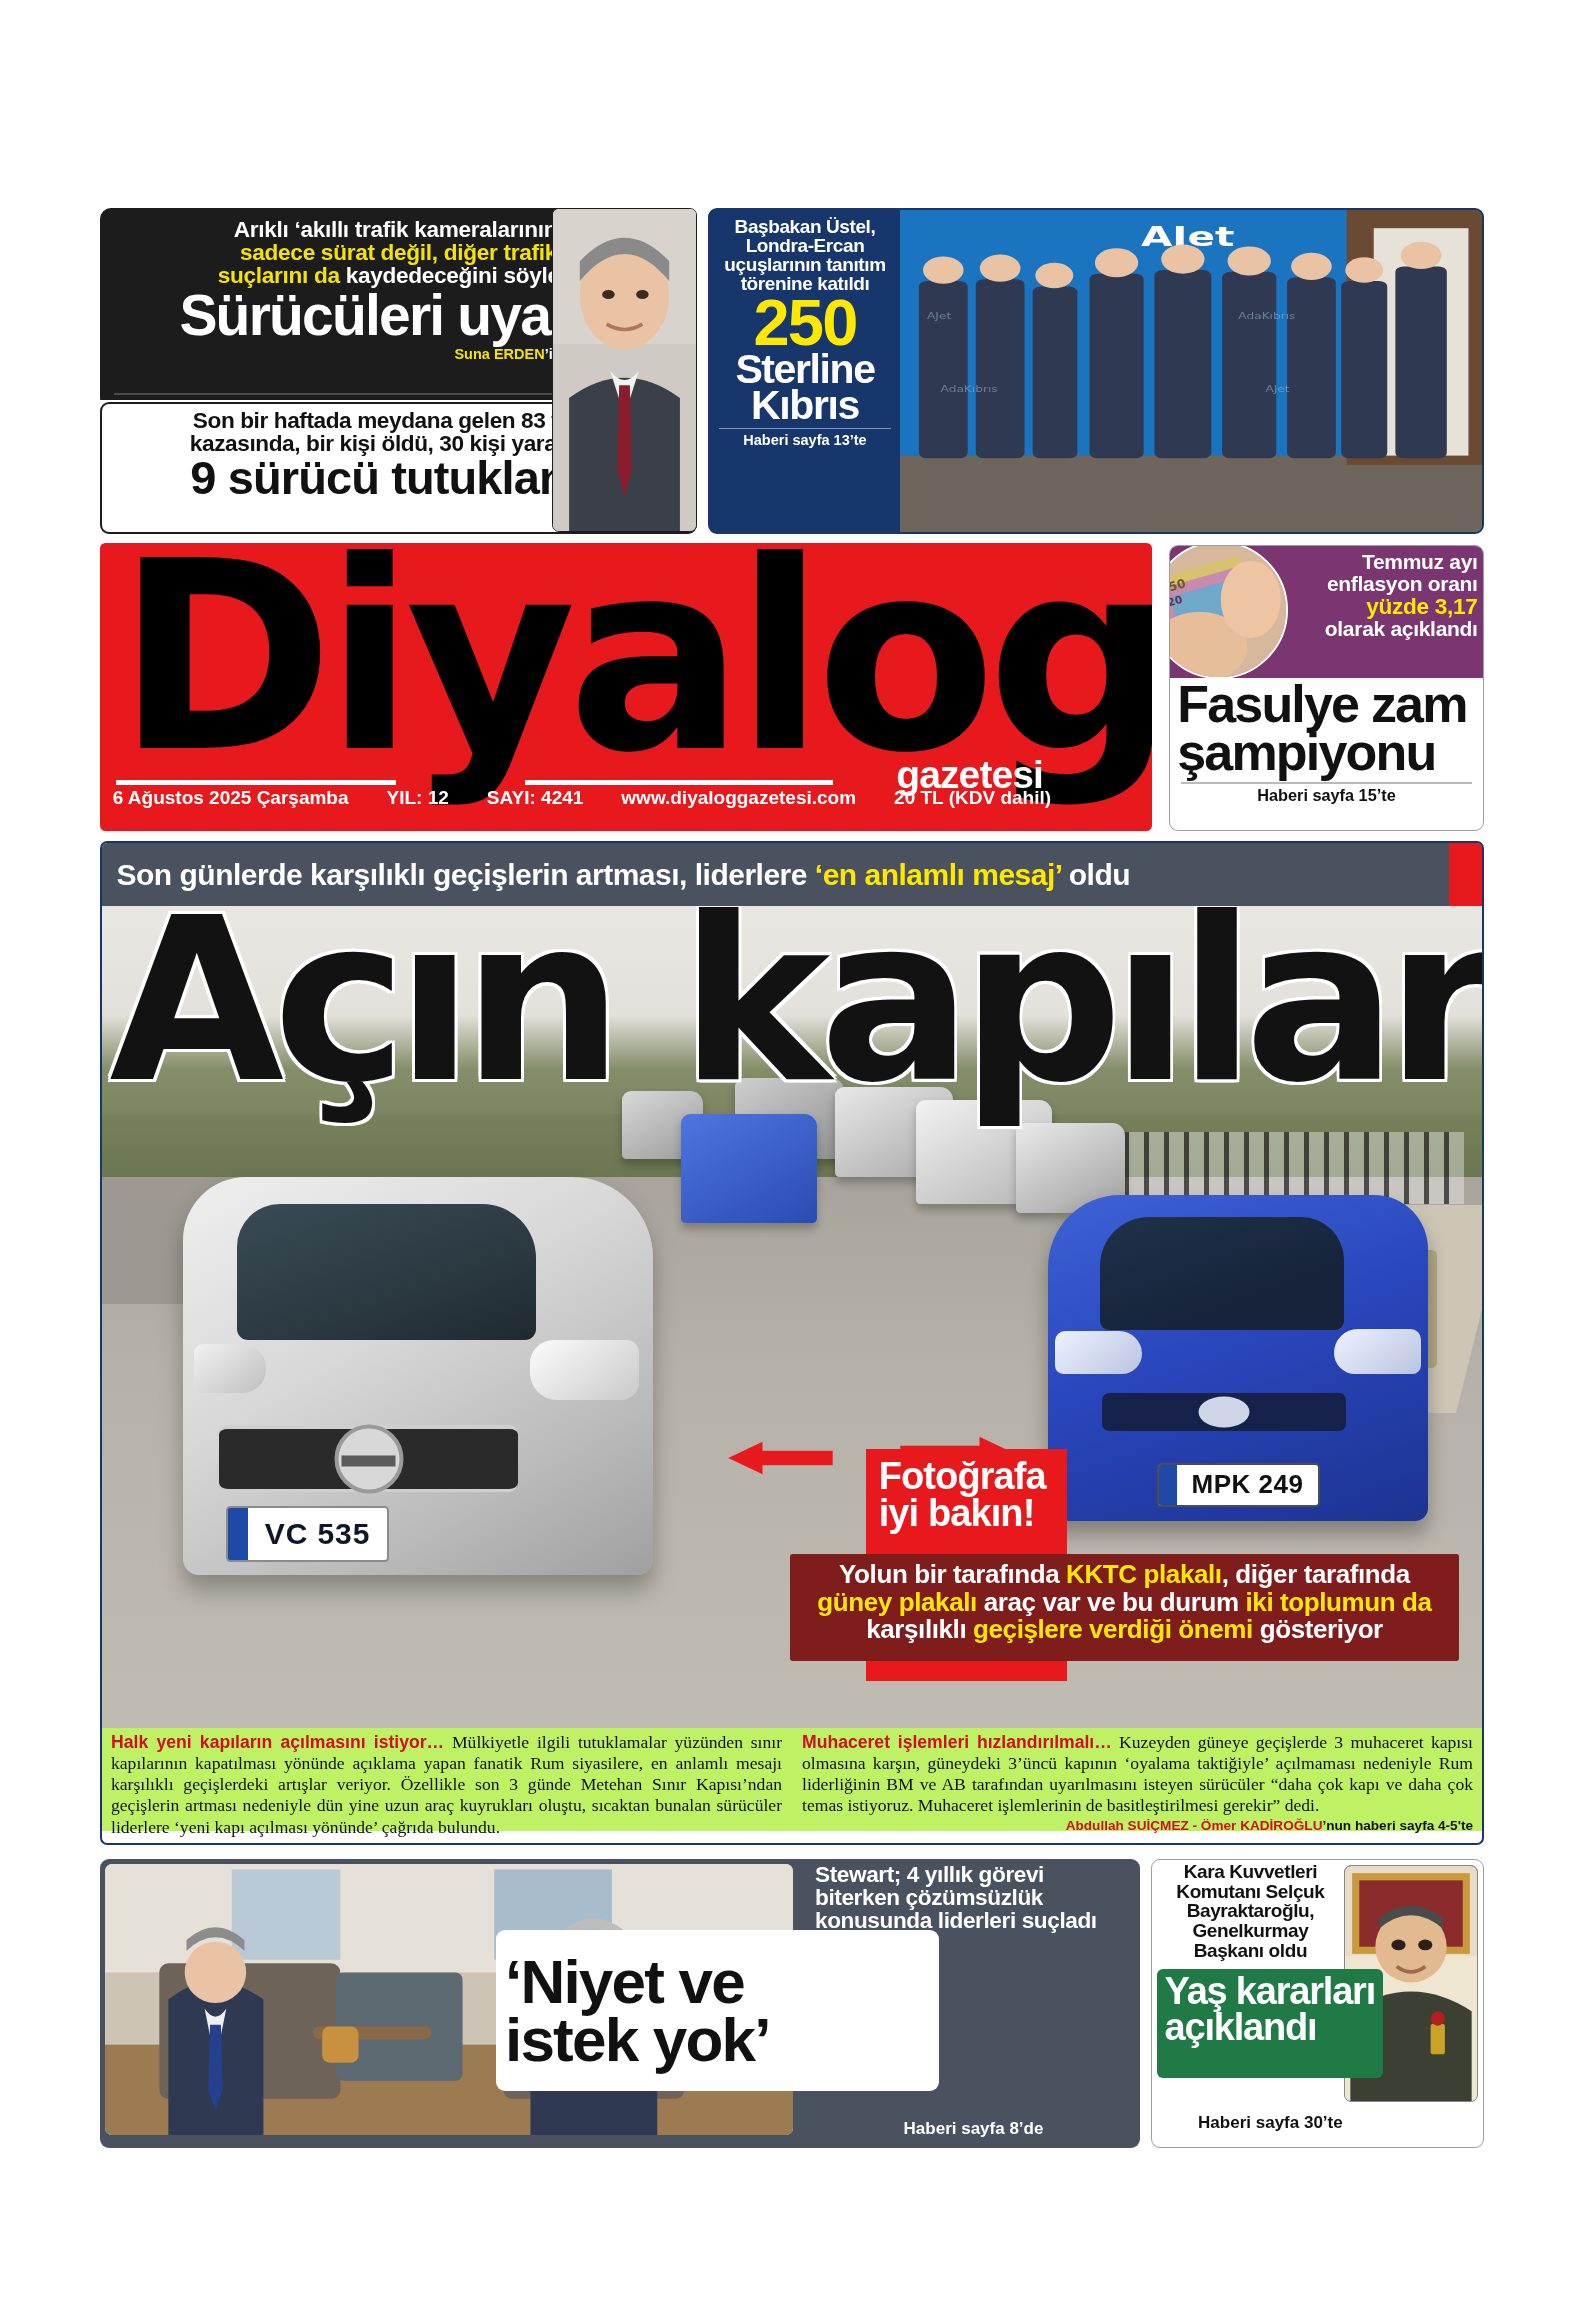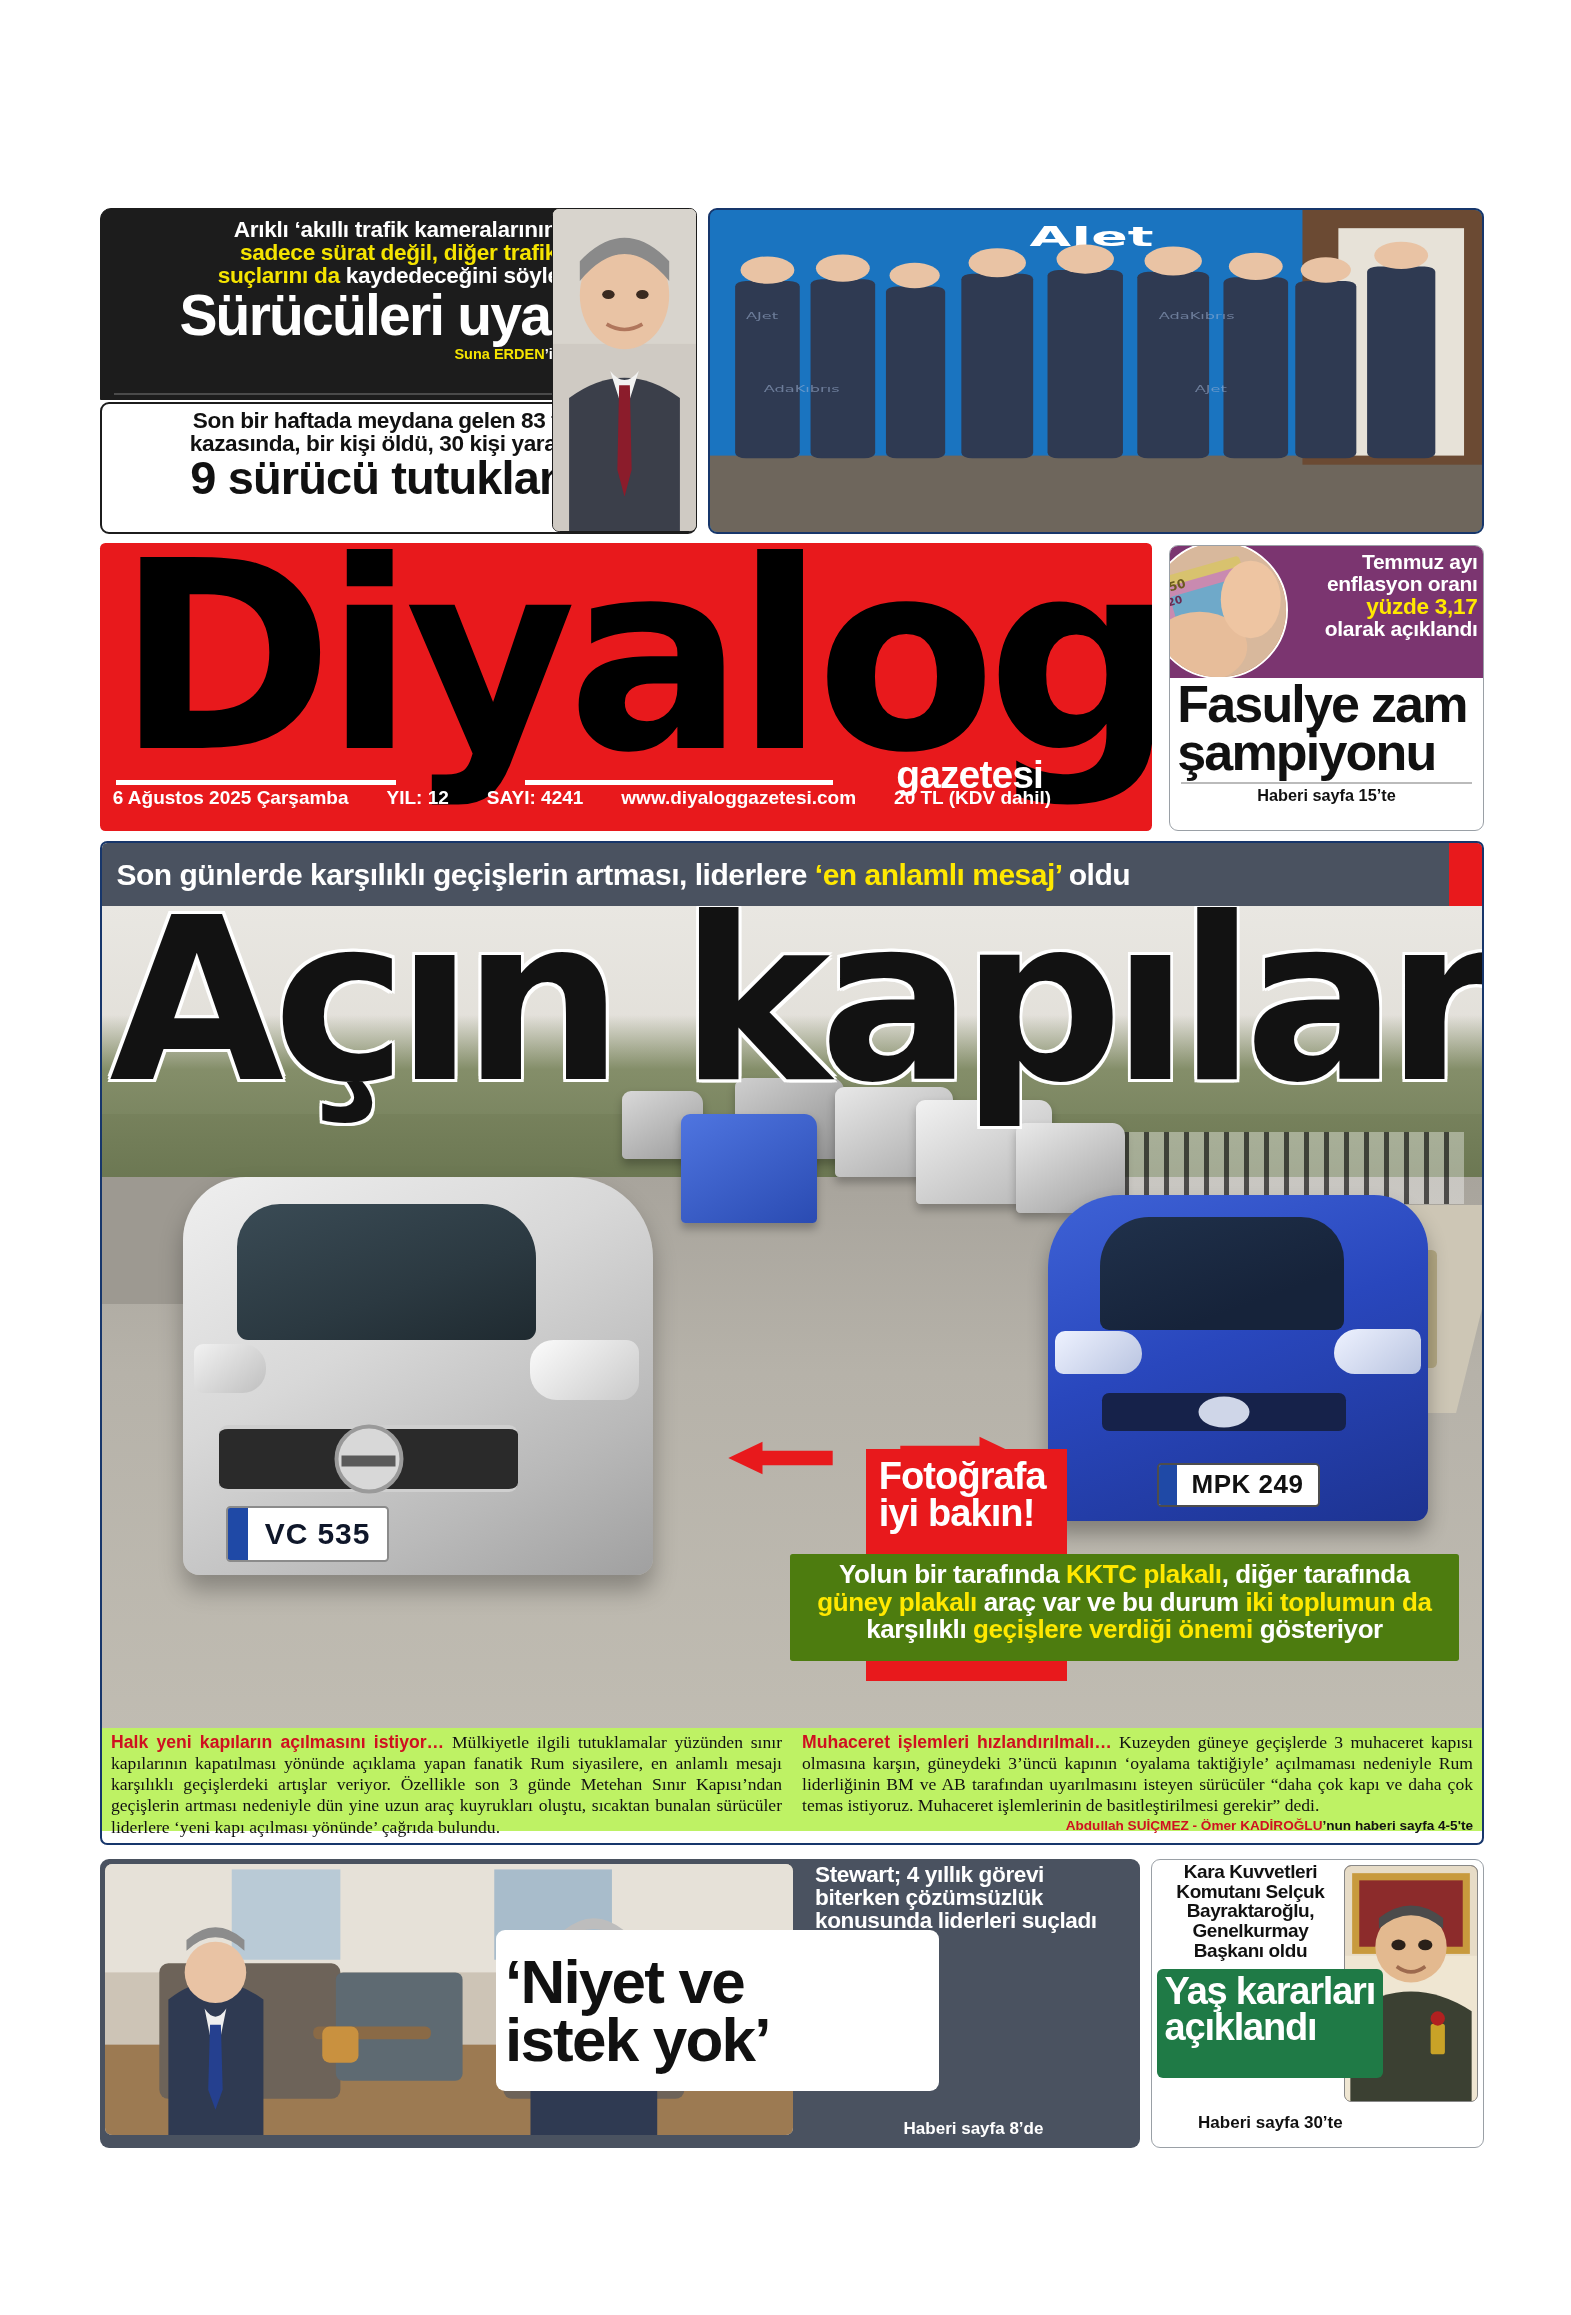--- a/index.html
+++ b/index.html
@@ -154,21 +154,21 @@
   .arrow-right { left: 796px; top: 529px; width: 118px; height: 9px; }
 
   
   .callout-red {
     position: absolute; left: 764px; top: 543px; width: 201px; height: 122px;
     background: #e8191c; color: #fff; font-weight: bold; font-size: 38px;
     line-height: .98; padding: 9px 0 0 12.7px; letter-spacing: -0.9px; z-index: 5;
   }
   .callout-black {
     position: absolute; left: 688px; top: 648px; width: 669px; height: 107px;
-    background: #4d7c0f; color: #fff; font-weight: bold; font-size: 26px;
+    background: #7f1d1d; color: #fff; font-weight: bold; font-size: 26px;
     line-height: 1.06; padding: 7.2px 9px 0 9px; text-align: center; letter-spacing: -0.4px; z-index: 6;
     border-radius: 2.7px;
   }
   .callout-black .y { color: #ffe800; }
   .callout-red-under { position: absolute; left: 764px; top: 751px; width: 201px; height: 23.5px; background: #e8191c; z-index: 4; }
 
   
   .bodycols { position: absolute; left: 0; right: 0; bottom: 12px; height: 103px; background: #bef264; display: flex; padding: 3.6px 9px 0 9px; gap: 20px; }
   .col { flex: 1; font-family: "Liberation Serif", serif; font-size: 17.6px; line-height: 1.21; color: #111; text-align: justify; }
   .col b.lead { font-family: "Liberation Sans", sans-serif; color: #cf1020; font-weight: bold; font-size: 17.6px; }
@@ -242,20 +242,33 @@
           <ellipse cx="100" cy="95" rx="7" ry="5" fill="#3a2a20"></ellipse>
           <path d="M60 128 Q80 140 100 128" stroke="#b0765c" stroke-width="4" fill="none"></path>
           <path d="M18 358 L18 210 Q80 165 142 210 L142 358 Z" fill="#3b3f4a"></path>
           <path d="M64 180 L80 230 L96 180 Q80 200 64 180 Z" fill="#f2f2f2"></path>
           <path d="M74 196 L86 196 L88 290 L80 320 L72 290 Z" fill="#8b1c2b"></path>
         </svg>
       </div>
     </div>
 
     <div class="tr-box">
+      <div class="tr-text">
+        <div class="tr-kicker">
+          <span>Başbakan Üstel,</span><br>
+          <span>Londra-Ercan</span><br>
+          <span>uçuşlarının tanıtım</span><br>
+          <span>törenine katıldı</span>
+        </div>
+        <div class="tr-num">250</div>
+        <div class="tr-l2">Sterline</div>
+        <div class="tr-l3">Kıbrıs</div>
+        <div class="tr-rule"></div>
+        <div class="tr-credit">Haberi sayfa 13’te</div>
+      </div>
       <div class="tr-photo">
         <svg class="generic-img" viewBox="0 0 430 354" preserveAspectRatio="none">
           <rect width="430" height="354" fill="#1a74c0"></rect>
           <rect x="0" y="270" width="430" height="84" fill="#6e665c"></rect>
           <rect x="330" y="0" width="100" height="280" fill="#6b4a33"></rect>
           <rect x="350" y="20" width="70" height="250" fill="#e7e2d8"></rect>
           <text x="178" y="40" font-family="DejaVu Sans" font-size="30" font-weight="bold" fill="#ffffff">AJet</text>
           <g fill="#2f3a52">
             <rect x="14" y="78" width="36" height="195" rx="6"></rect>
             <rect x="56" y="76" width="36" height="197" rx="6"></rect>

